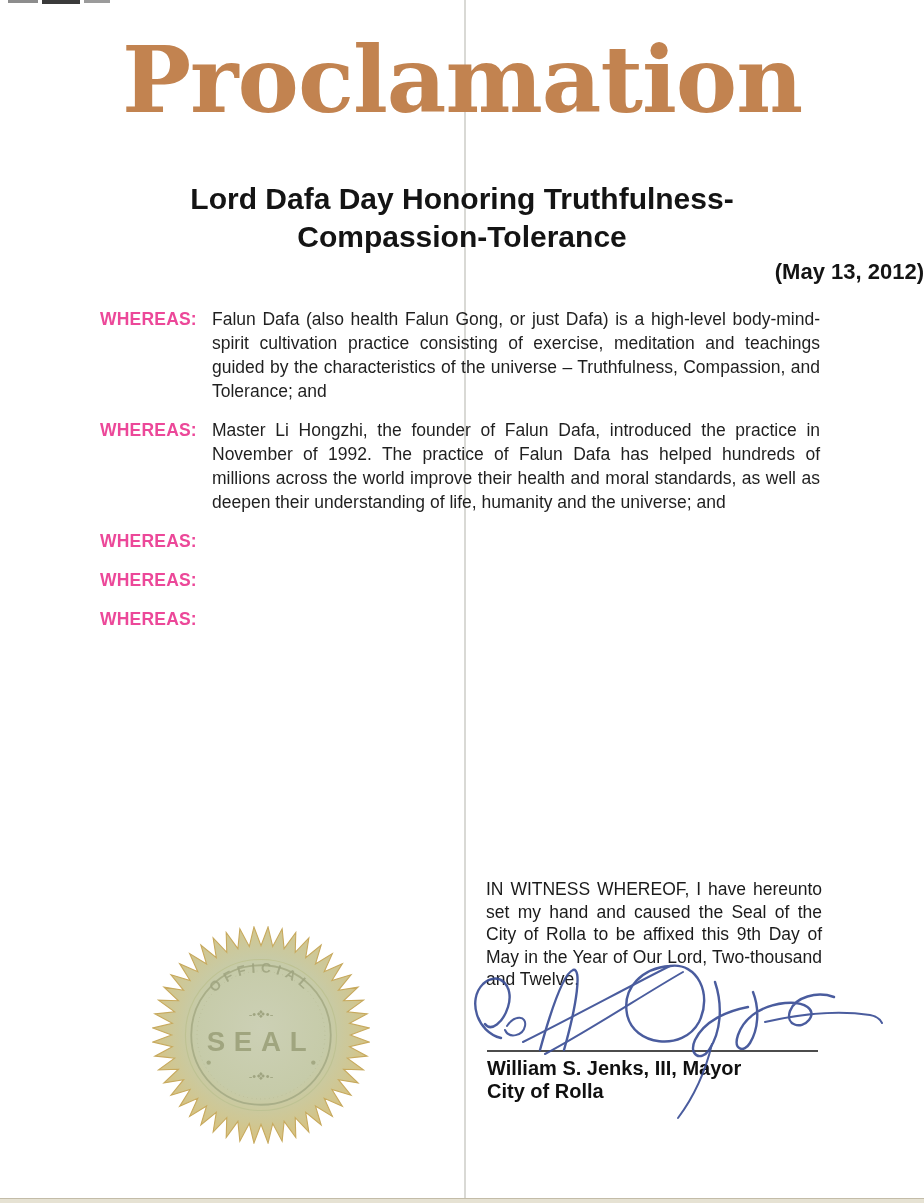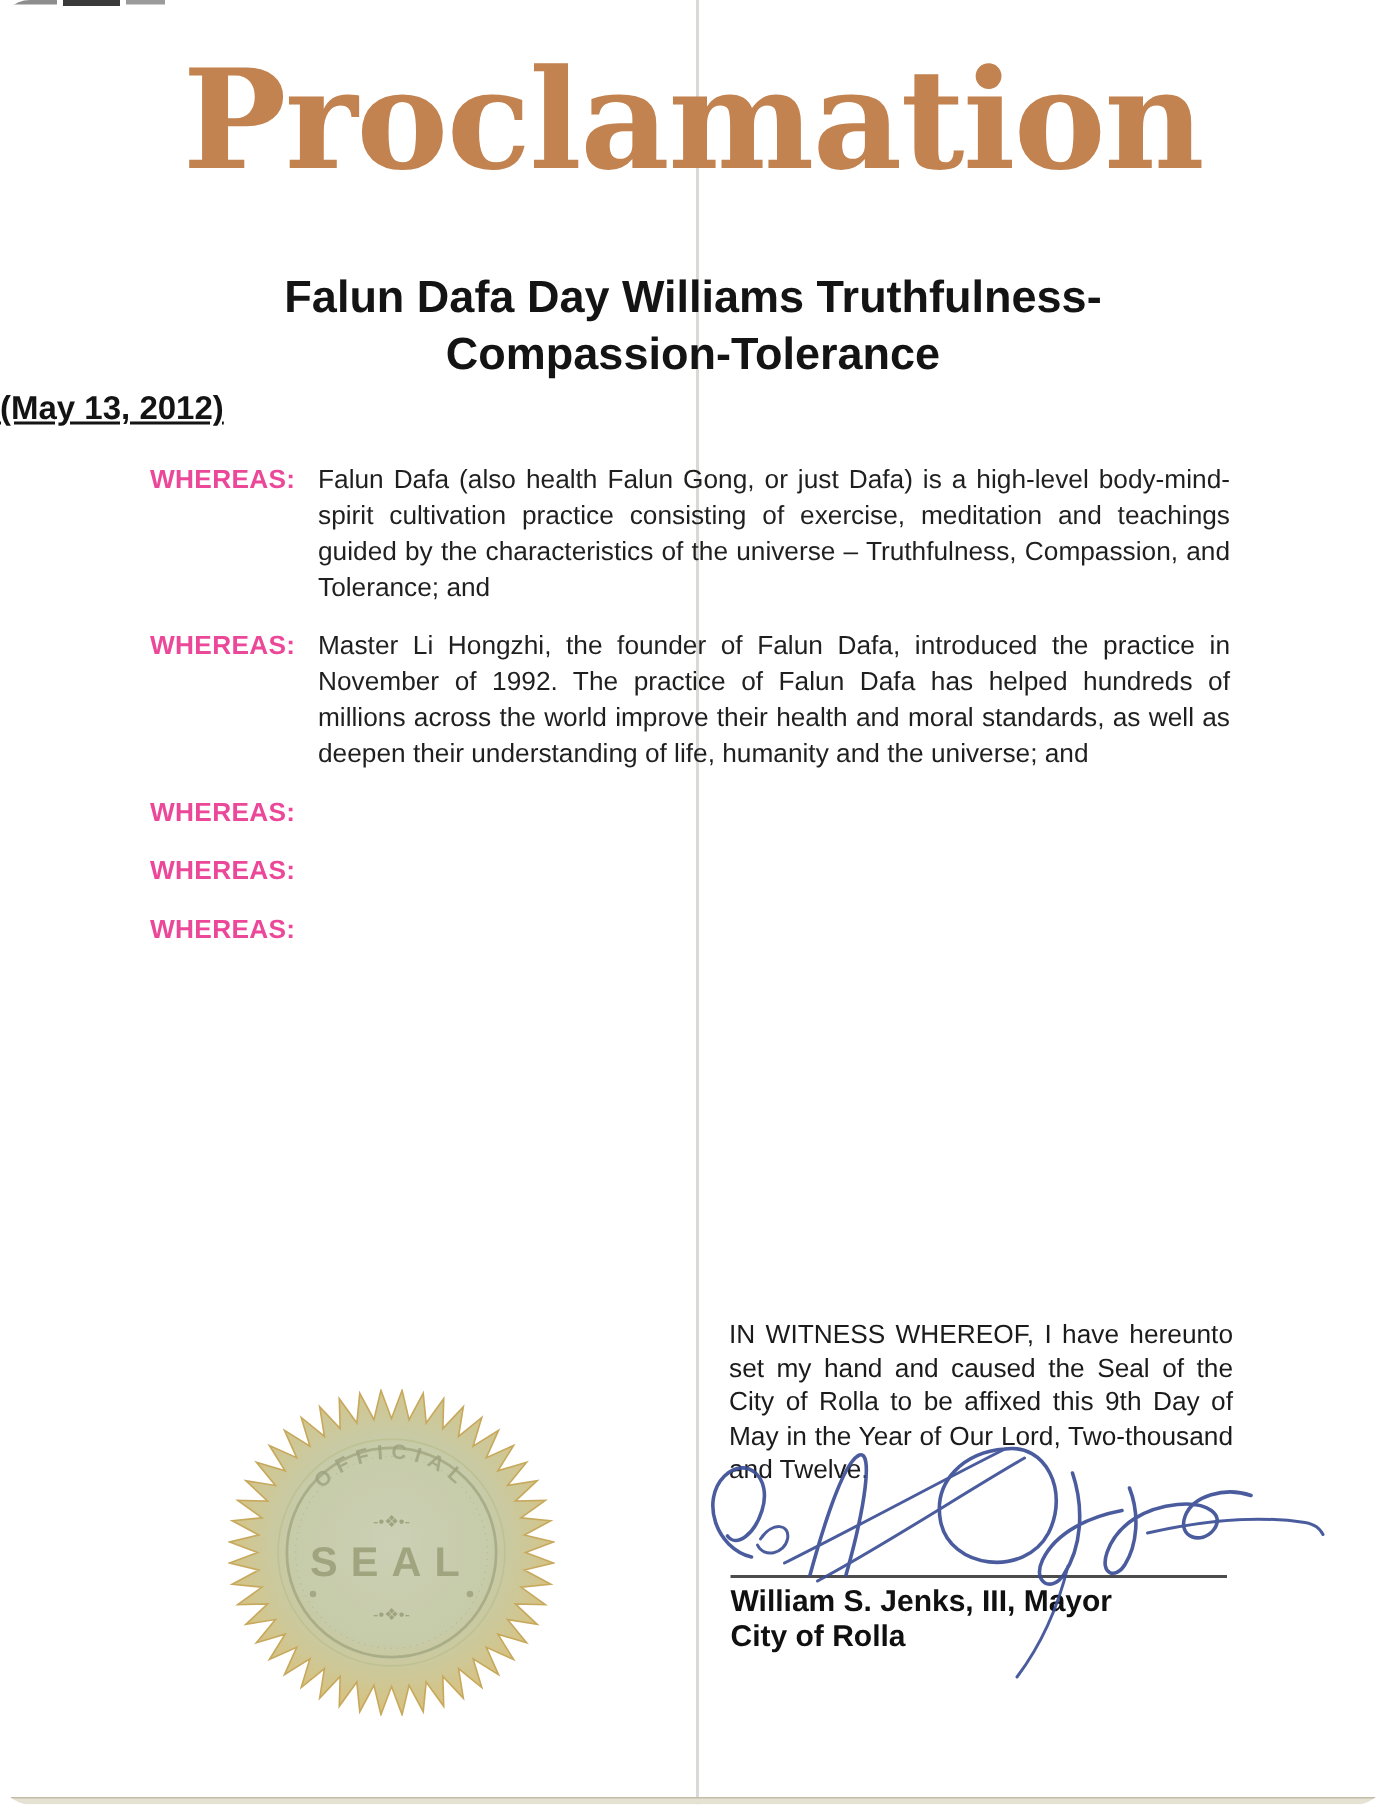--- a/index.html
+++ b/index.html
@@ -3,21 +3,20 @@
 <meta charset="utf-8">
 <style>
   html,body{margin:0;padding:0;background:#ffffff;}
   .page{
     position:relative; z-index:0;
     width:924px; height:1203px;
     background:#ffffff;
     font-family:"Liberation Sans", sans-serif;
     color:#1f1f1f;
     overflow:hidden;
-    border-radius:20px;
   }
   .fold-line{
     position:absolute; z-index:-1;
     left:464px; top:0; width:2px; height:1203px;
     background:rgba(185,185,178,0.55);
   }
   .scan-mark{position:absolute; top:0; z-index:2; background:#3c3c3c;}
   .scan-mark.m1{left:8px;  width:30px; height:3px; background:#8d8d8d;}
   .scan-mark.m2{left:42px; width:38px; height:4px; background:#3a3a3a;}
   .scan-mark.m3{left:84px; width:26px; height:3px; background:#9b9b9b;}
@@ -29,22 +28,22 @@
     margin:24px auto 0; text-align:center;
     font-family:"DejaVu Serif", serif;
     font-weight:bold; font-size:92px; line-height:1.22;
     color:#c28350; letter-spacing:-1px;
   }
   .heading{
     width:620px; margin:44px auto 0; text-align:center;
     font-weight:bold; font-size:30px; line-height:38px; color:#141414;
   }
   .date-line{
-    margin:3px auto 0; text-align:left;
-    font-weight:bold; font-size:22px; line-height:26px; color:#141414;text-decoration:underline;
+    margin:3px auto 0; text-align:right;
+    font-weight:bold; font-size:22px; line-height:26px; color:#141414;
   }
   .docbody{ margin:22px 104px 0 100px; }
   .whereas{ display:flex; margin:0 0 15px 0; }
   .wlabel{
     flex:none; width:112px; font-weight:bold;
     font-size:17.5px; line-height:24px; letter-spacing:0.2px; color:#ec4899;
   }
   .wtext{
     flex:1; margin:0; text-align:justify;
     font-size:17.5px; line-height:24px;
@@ -75,21 +74,21 @@
 <div class="page">
 
   <div class="fold-line"></div>
   <div class="scan-mark m1"></div>
   <div class="scan-mark m2"></div>
   <div class="scan-mark m3"></div>
   <div class="bottom-edge"></div>
 
   <h1 class="title">Proclamation</h1>
 
-  <h2 class="heading">Falun Dafa Day Williams Truthfulness-Compassion-Tolerance</h2>
+  <h2 class="heading">Lord Dafa Day Honoring Truthfulness-Compassion-Tolerance</h2>
   <div class="date-line">(May 13, 2012)</div>
 
   <section class="docbody">
 
     <div class="whereas">
       <span class="wlabel">WHEREAS:</span>
       <p class="wtext">Falun Dafa (also health Falun Gong, or just Dafa) is a high-level body-mind-spirit cultivation practice consisting of exercise, meditation and teachings guided by the characteristics of the universe – Truthfulness, Compassion, and Tolerance; and</p>
     </div>
 
     <div class="whereas">

